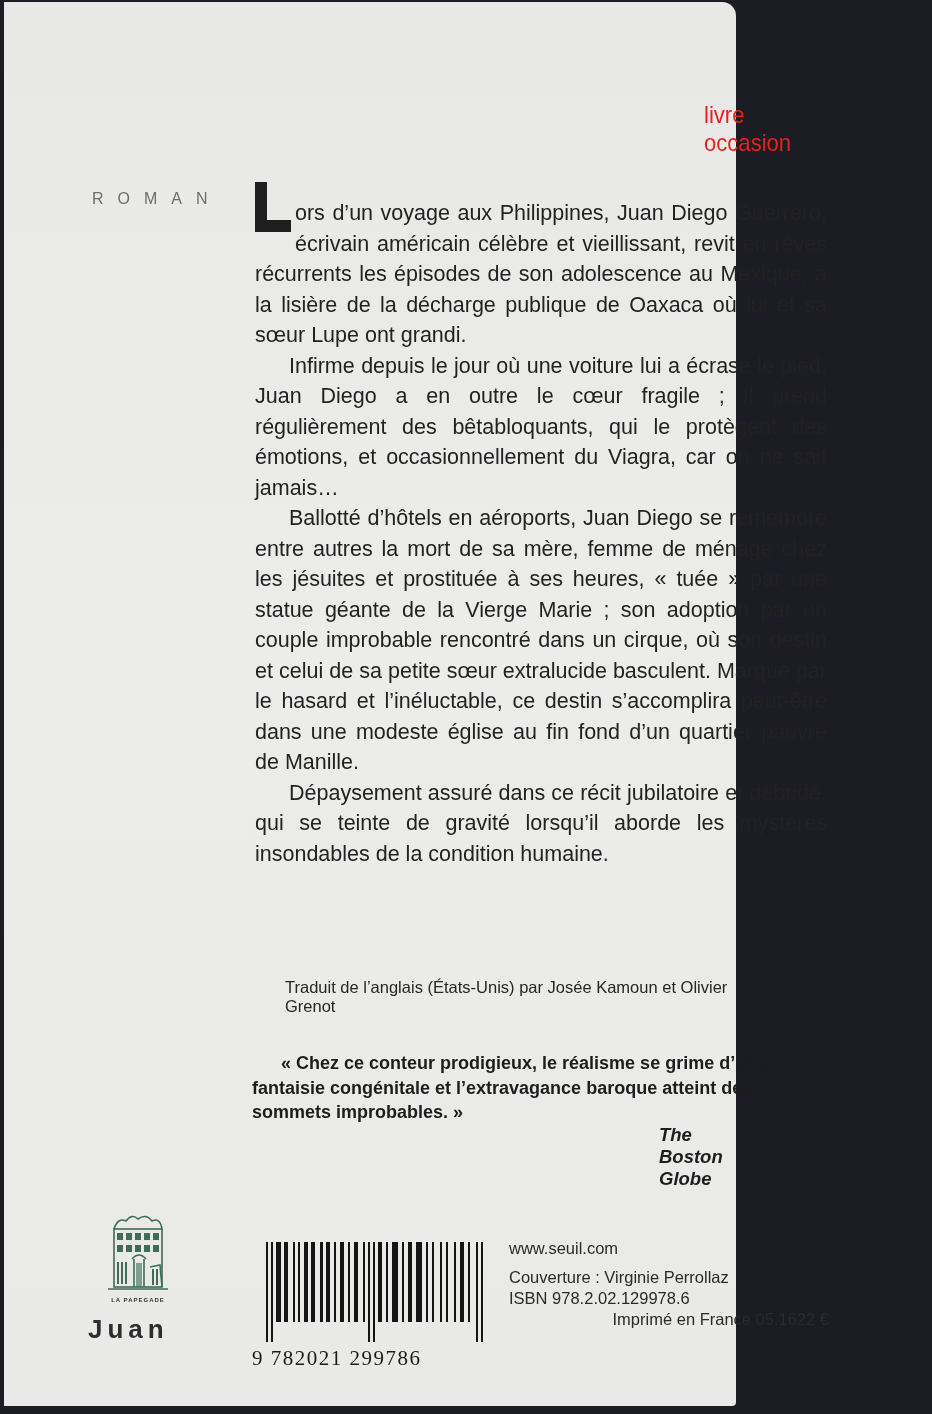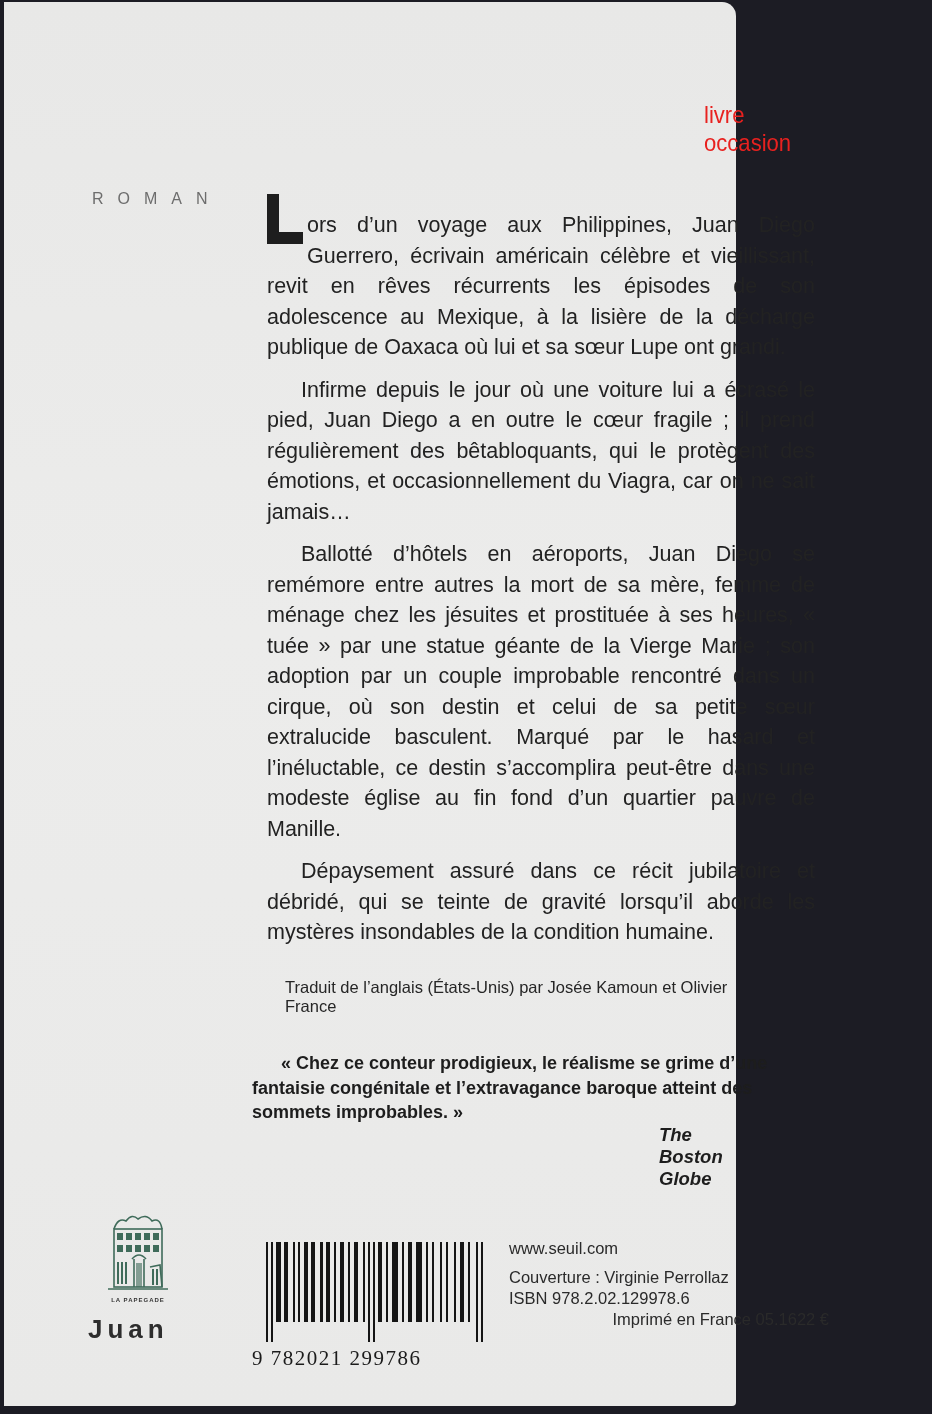--- a/index.html
+++ b/index.html
@@ -20,21 +20,21 @@
       transform: scaleX(0.92); transform-origin: left top;
     }
     .genre {
       position: absolute; left: 88px; top: 188px;
       font-size: 16px; color: #6d6d6d; letter-spacing: 14px;
     }
     .blurb {
       position: absolute; left: 251px; top: 178px; width: 572px;
       font-size: 21.5px; line-height: 30.5px; color: #222;
     }
-    .blurb p { margin: 12px; text-align: justify; text-align-last: left; }
+    .blurb p { margin: 0; text-align: justify; text-align-last: left; }
     .blurb p.indent { text-indent: 34px; }
     .dropcap {
       float: left; width: 36px; height: 50px; margin: 2px 4px 0 0;
       position: relative;
     }
     .dropcap .v { position: absolute; left: 0; top: 0; width: 12px; height: 50px; background: #1e1e1e; }
     .dropcap .h { position: absolute; left: 0; top: 38px; width: 36px; height: 12px; background: #1e1e1e; }
     .first-line { display: block; padding-top: 18px; }
     .translation {
       position: absolute; left: 281px; top: 976px;
@@ -86,21 +86,21 @@
           <span class="v"></span>
           <span class="h"></span>
         </span>
         <span class="first-line">ors d’un voyage aux Philippines, Juan Diego Guerrero, écrivain américain célèbre et vieillissant, revit en rêves récurrents les épisodes de son adolescence au Mexique, à la lisière de la décharge publique de Oaxaca où lui et sa sœur Lupe ont grandi.</span>
     </p>
     <p class="indent">Infirme depuis le jour où une voiture lui a écrasé le pied, Juan Diego a en outre le cœur fragile ; il prend régulièrement des bêtabloquants, qui le protègent des émotions, et occasionnellement du Viagra, car on ne sait jamais…</p>
     <p class="indent">Ballotté d’hôtels en aéroports, Juan Diego se remémore entre autres la mort de sa mère, femme de ménage chez les jésuites et prostituée à ses heures, « tuée » par une statue géante de la Vierge Marie ; son adoption par un couple improbable rencontré dans un cirque, où son destin et celui de sa petite sœur extralucide basculent. Marqué par le hasard et l’inéluctable, ce destin s’accomplira peut-être dans une modeste église au fin fond d’un quartier pauvre de Manille.</p>
     <p class="indent">Dépaysement assuré dans ce récit jubilatoire et débridé, qui se teinte de gravité lorsqu’il aborde les mystères insondables de la condition humaine.</p>
   </div>
 
-  <div class="translation">Traduit de l’anglais (États-Unis) par Josée Kamoun et Olivier France</div>
+  <div class="translation">Traduit de l’anglais (États-Unis) par Josée Kamoun et Olivier Grenot</div>
 
   <div class="quote">
     <p class="q1">« Chez ce conteur prodigieux, le réalisme se grime d’une fantaisie congénitale et l’extravagance baroque atteint des sommets improbables. »</p>
   </div>
   <div class="source">The Boston Globe</div>
 
   <svg class="logo" viewBox="0 0 68 100">
     <g fill="none" stroke="#3f6b5a" stroke-width="1.6">
       <path d="M10 22 Q14 10 22 14 Q28 6 34 12 Q42 6 48 14 Q56 10 58 22"></path>
       <rect x="10" y="22" width="48" height="58"></rect>

